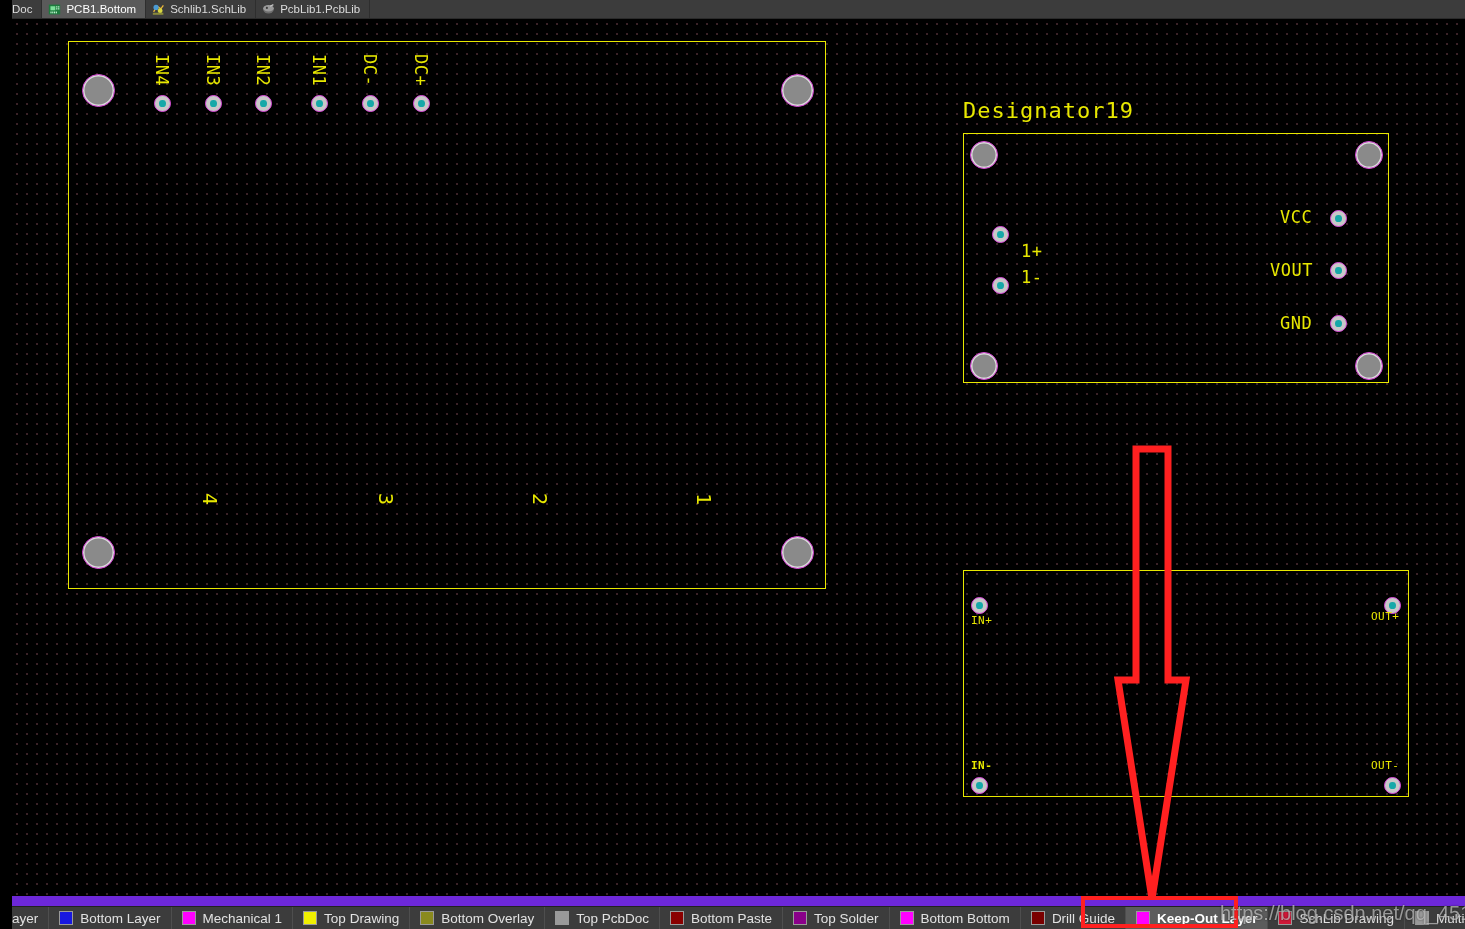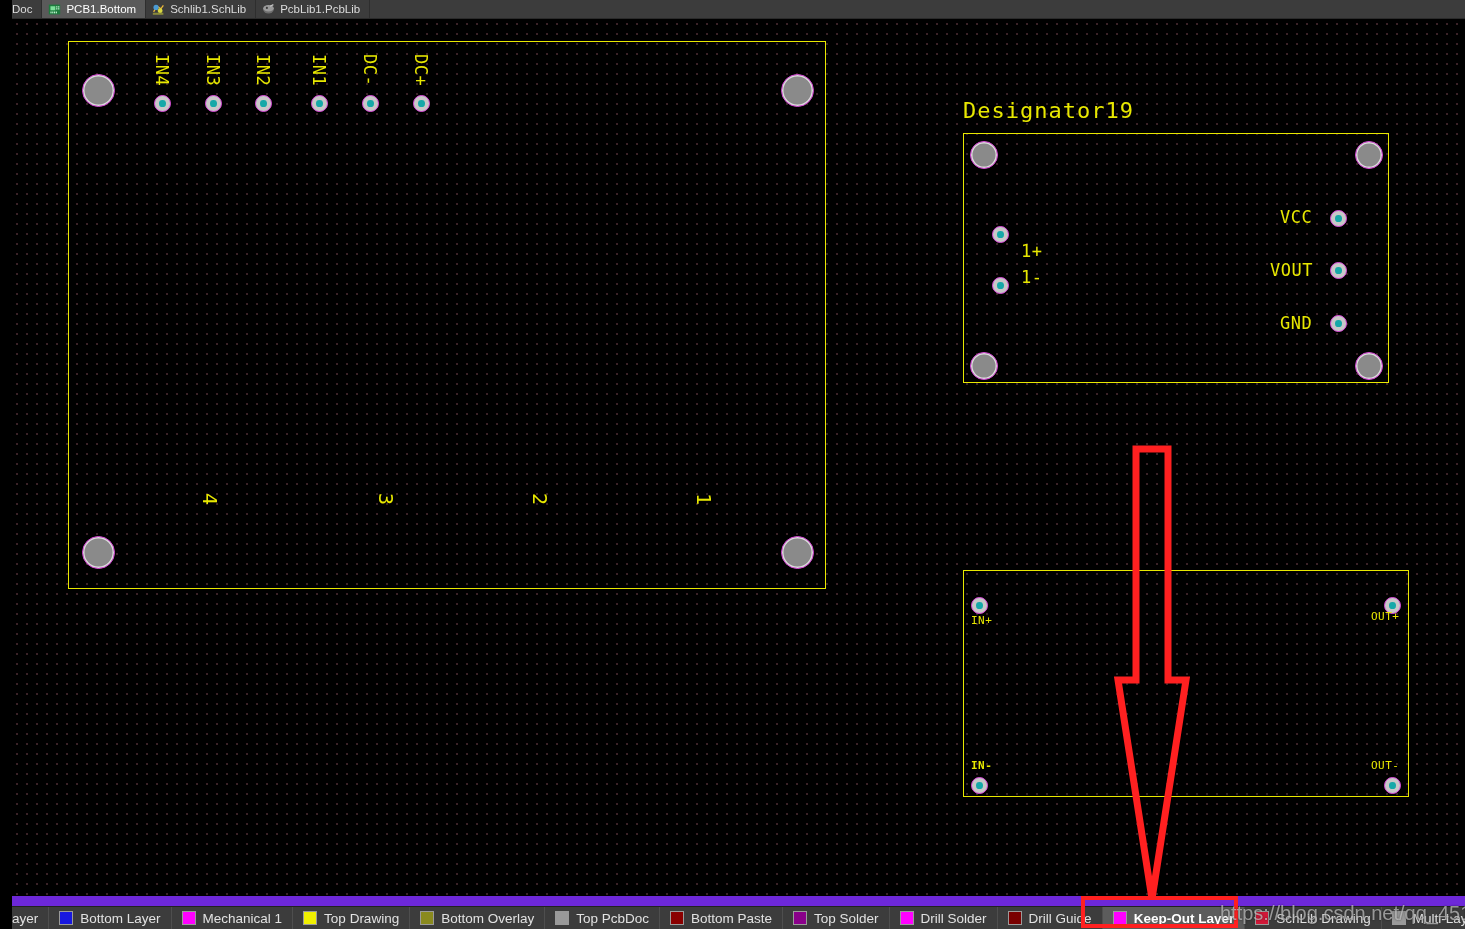--- a/index.html
+++ b/index.html
@@ -402,21 +402,21 @@
       <div class="layertab">
         <span class="swatch" style="background: rgb(138, 0, 0);"></span>
         <span>Bottom Paste</span>
       </div>
       <div class="layertab">
         <span class="swatch" style="background: rgb(138, 0, 138);"></span>
         <span>Top Solder</span>
       </div>
       <div class="layertab">
         <span class="swatch" style="background: rgb(255, 0, 255);"></span>
-        <span>Drill Solder</span>
+        <span>Bottom Bottom</span>
       </div>
       <div class="layertab">
         <span class="swatch" style="background: rgb(122, 0, 0);"></span>
         <span>Drill Guide</span>
       </div>
       <div class="layertab selected">
         <span class="swatch" style="background: rgb(255, 0, 255);"></span>
         <span>Keep-Out Layer</span>
       </div>
       <div class="layertab">

